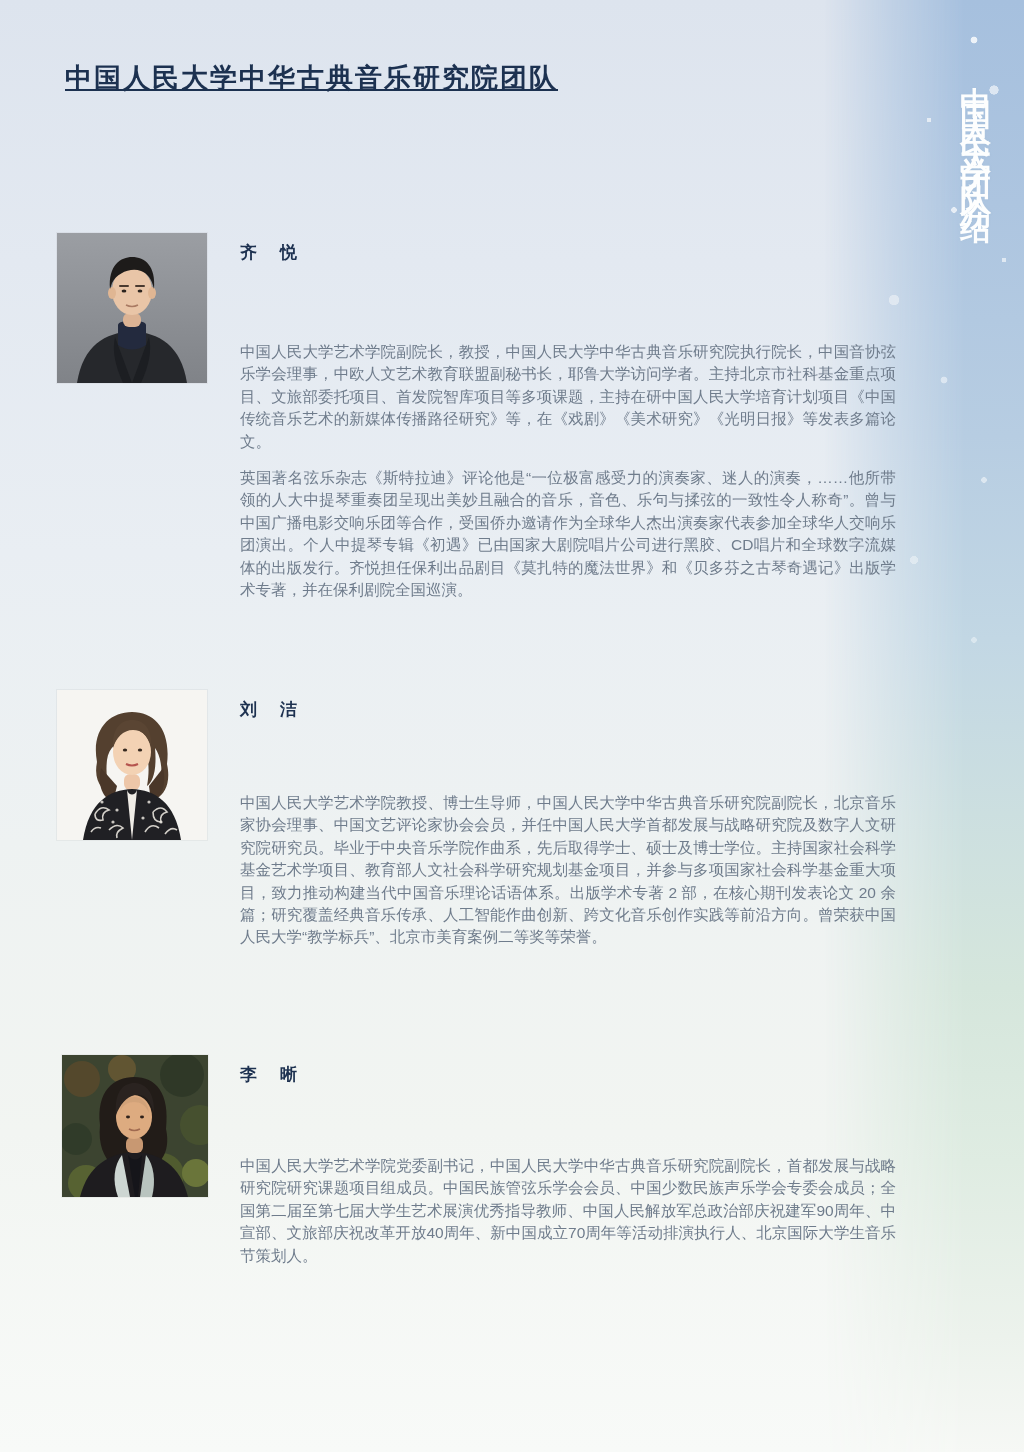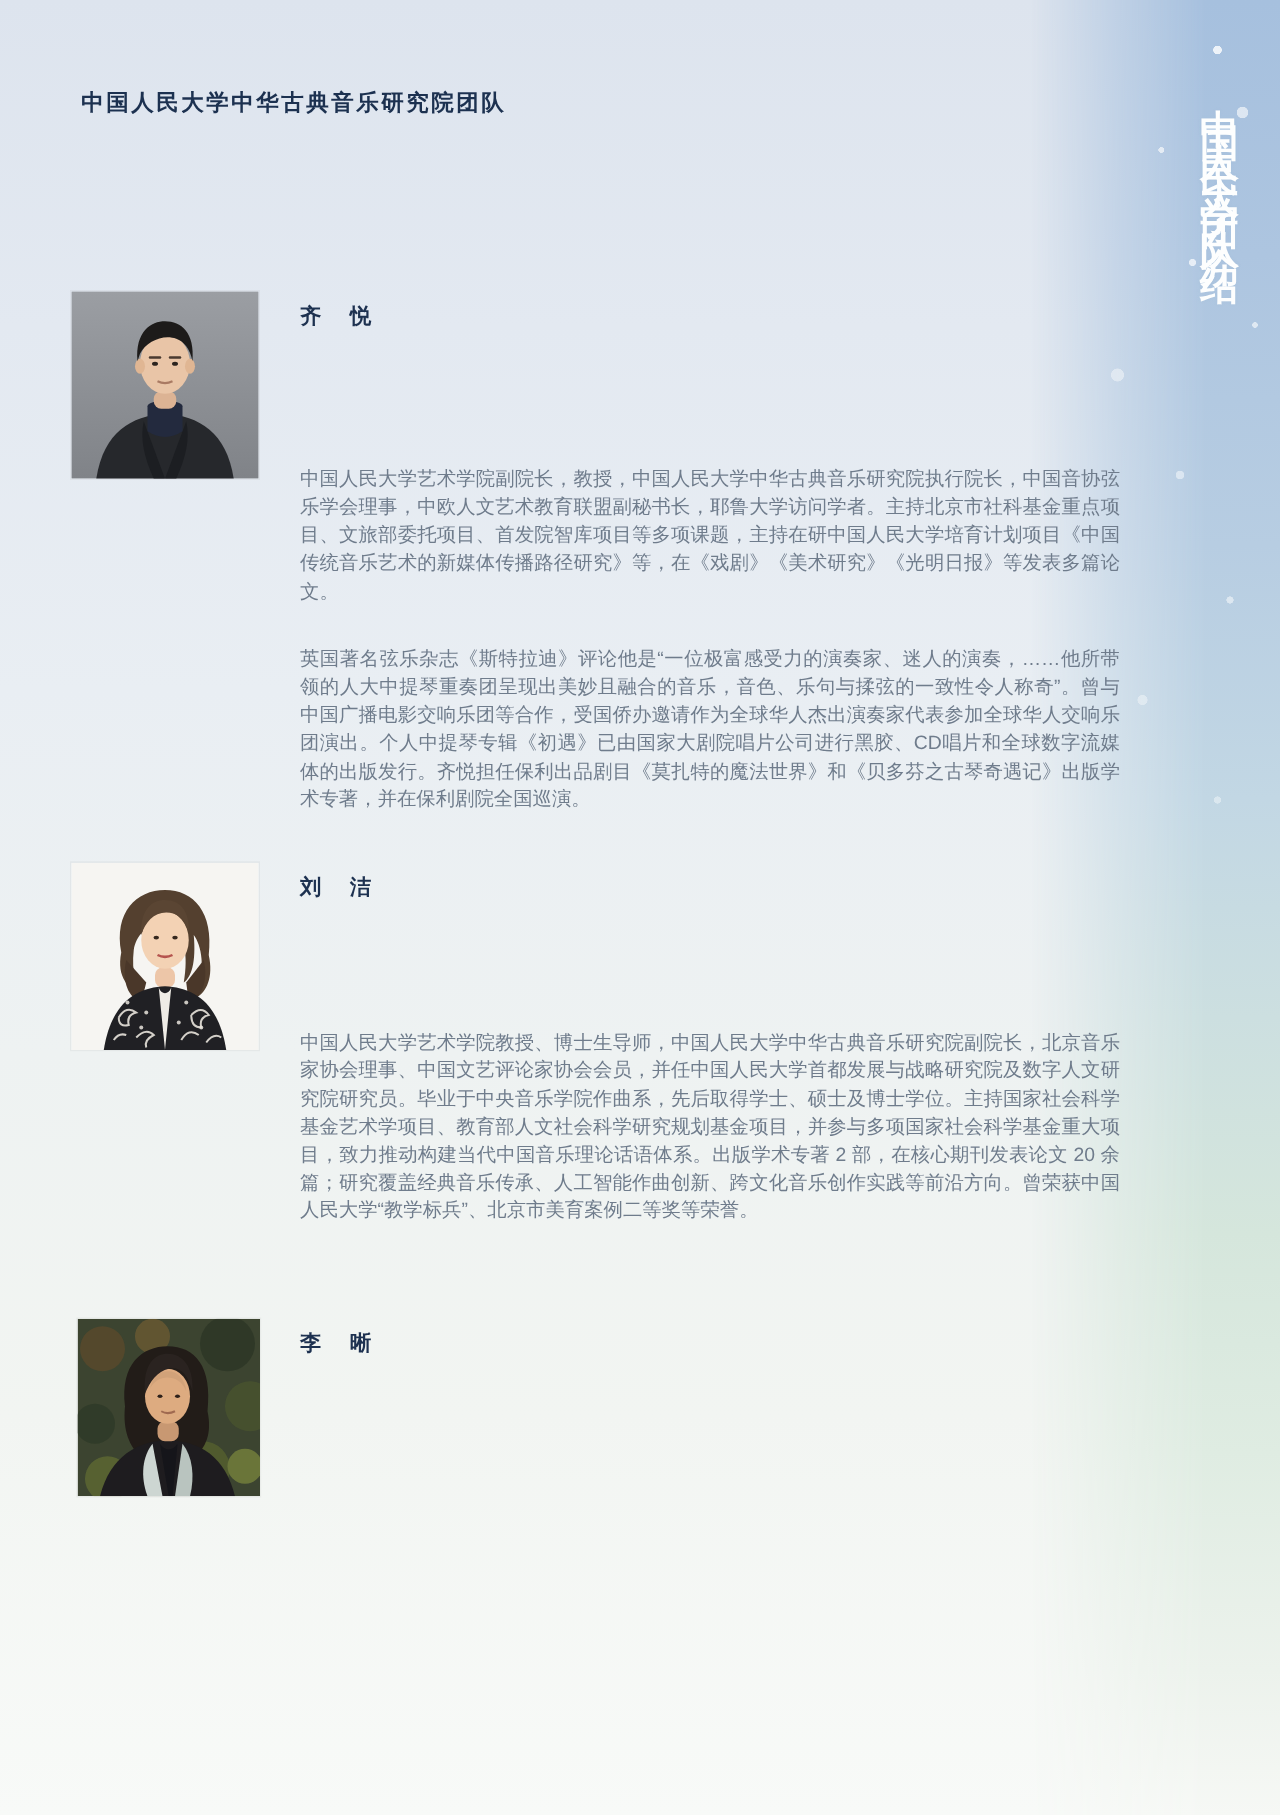--- a/index.html
+++ b/index.html
@@ -44,23 +44,24 @@
     position:absolute; top:62px; right:28px;
     writing-mode: vertical-rl;
     font-family: "Liberation Serif", serif;
     font-size:31px; letter-spacing:14px;
     color:#fdfefe; font-weight:600;
     text-shadow: 0 0 2px rgba(160,190,215,.35);
   }
 
   
   .page-title {
-    position:absolute; left:65px; top:70px;
-    font-size:18px; font-weight:bold; letter-spacing:2px;
+    position:absolute; left:65px; top:60px;
+    font-size:27px; font-weight:bold; letter-spacing:2px;
     color:#1c3150;
+    text-decoration:underline;
   }
   .member { position:absolute; left:0; width:1024px; }
   .m1 { top:233px; } .m2 { top:690px; } .m3 { top:1055px; }
 
   .photo {
     position:absolute; left:57px; top:0;
     width:150px; height:150px; overflow:hidden;
     box-shadow: 0 0 0 1px rgba(0,0,0,.04);
   }
   .m3 .photo { left:62px; width:146px; height:142px; }
@@ -71,21 +72,21 @@
     font-size:17px; font-weight:bold; color:#1d3150;
     letter-spacing:3px;
   }
   .bio {
     position:absolute; left:240px; top:108px; width:656px;
     color:#6f7c8c; font-size:15.5px; line-height:22.4px;
     text-align:justify;
   }
   .m2 .bio { top:102px; }
   .m3 .bio { top:100px; }
-  .bio p { margin-bottom:14px;margin-top:32px; }
+  .bio p { margin-bottom:14px; }
   .bio p:last-child { margin-bottom:0; }
 </style>
 </head>
 <body>
 
 <div class="page">
 
   <div class="side-band"></div>
   <div class="side-caption">中国人民大学团队介绍</div>
 
@@ -207,16 +208,17 @@
 
         <path d="M54,60 C52,36 62,28 72,28 C84,28 93,38 92,58 C88,44 82,38 73,40 C64,42 58,50 54,60 Z" fill="#2a2320"></path>
 
         <ellipse cx="66" cy="62" rx="2" ry="1.4" fill="#2e211a"></ellipse>
         <ellipse cx="80" cy="62" rx="2" ry="1.4" fill="#2e211a"></ellipse>
         <path d="M67,74 Q72,77 78,74" stroke="#a06a50" stroke-width="1.6" fill="none"></path>
       </svg>
     </div>
     <div class="member-name">李　晰</div>
     <div class="bio">
+      <p>中国人民大学艺术学院党委副书记，中国人民大学中华古典音乐研究院副院长，首都发展与战略研究院研究课题项目组成员。中国民族管弦乐学会会员、中国少数民族声乐学会专委会成员；全国第二届至第七届大学生艺术展演优秀指导教师、中国人民解放军总政治部庆祝建军90周年、中宣部、文旅部庆祝改革开放40周年、新中国成立70周年等活动排演执行人、北京国际大学生音乐节策划人。</p>
     </div>
   </section>
 
 </div>
 
 </body></html>

